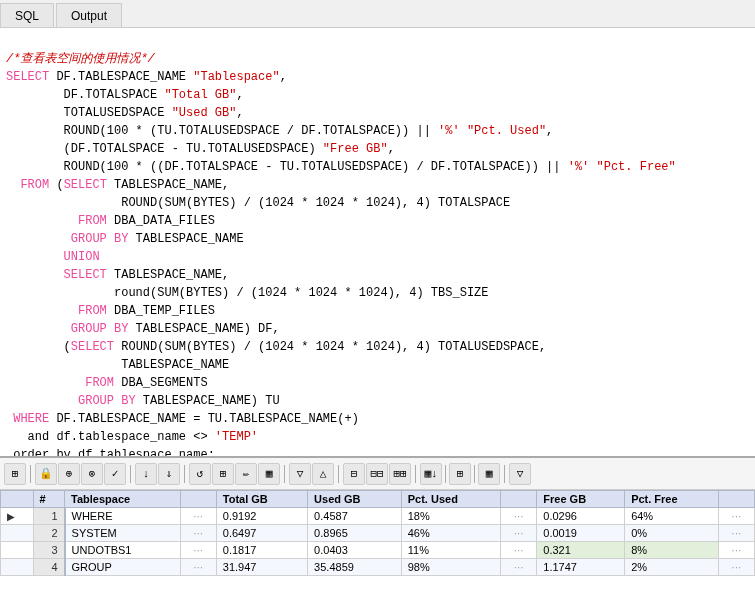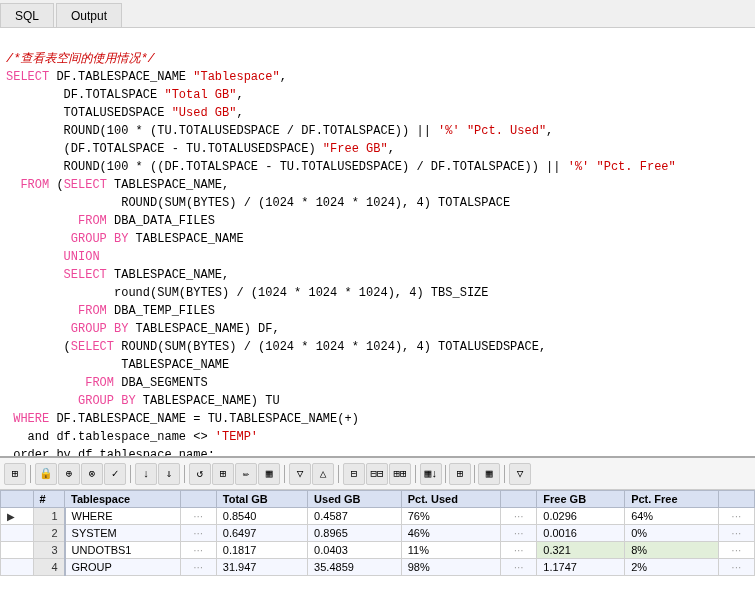--- a/index.html
+++ b/index.html
@@ -231,38 +231,38 @@
         <th>Pct. Free</th>
         <th></th>
       </tr>
     </thead>
     <tbody>
       <tr>
         <td class="arrow-cell">▶</td>
         <td class="row-num-cell">1</td>
         <td>WHERE</td>
         <td class="dots-cell">···</td>
-        <td>0.8540</td>
+        <td>0.9192</td>
         <td>0.4587</td>
-        <td>76%</td>
+        <td>18%</td>
         <td class="dots-cell">···</td>
         <td>0.0296</td>
         <td>64%</td>
         <td class="dots-cell">···</td>
       </tr>
       <tr>
         <td class="arrow-cell"></td>
         <td class="row-num-cell">2</td>
         <td>SYSTEM</td>
         <td class="dots-cell">···</td>
         <td>0.6497</td>
         <td>0.8965</td>
         <td>46%</td>
         <td class="dots-cell">···</td>
-        <td>0.0016</td>
+        <td>0.0019</td>
         <td>0%</td>
         <td class="dots-cell">···</td>
       </tr>
       <tr>
         <td class="arrow-cell"></td>
         <td class="row-num-cell">3</td>
         <td>UNDOTBS1</td>
         <td class="dots-cell">···</td>
         <td>0.1817</td>
         <td>0.0403</td>

